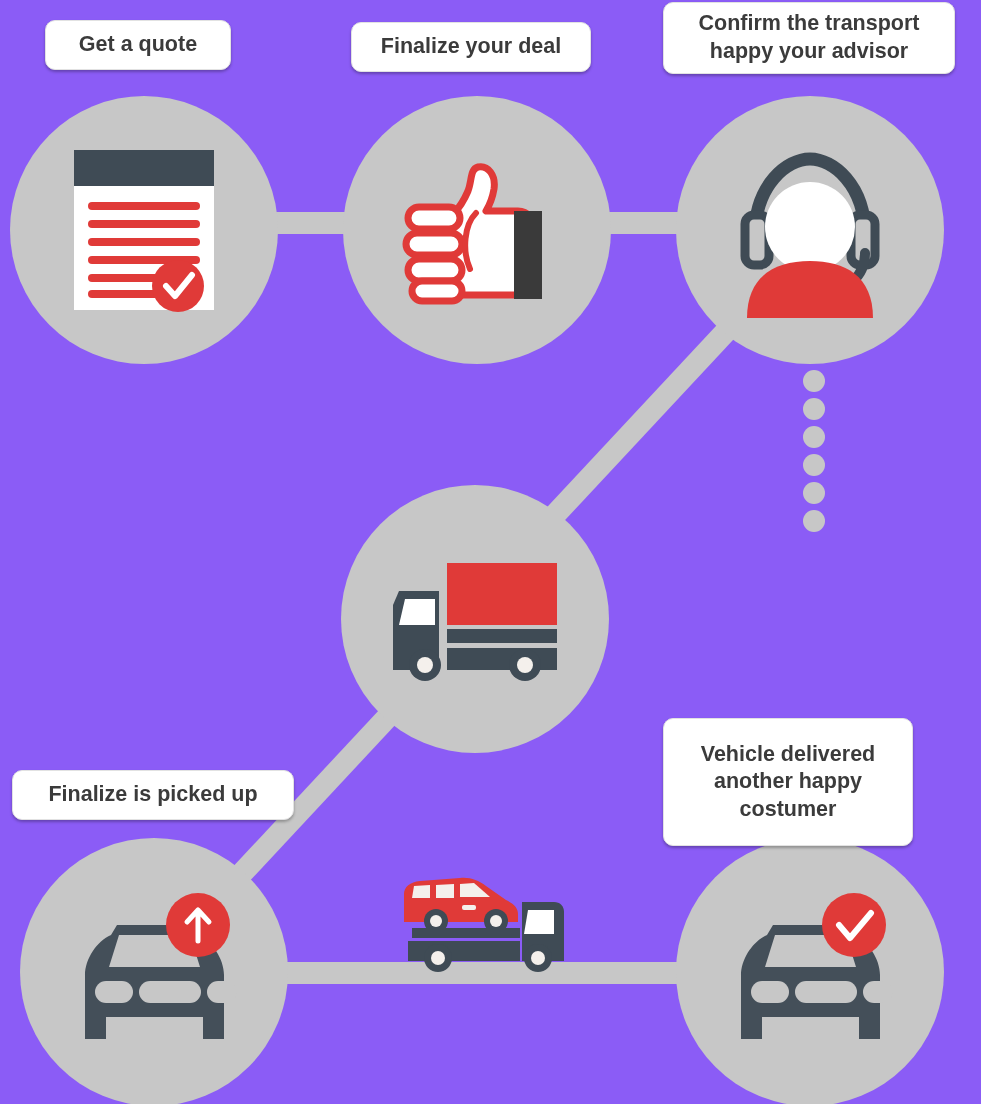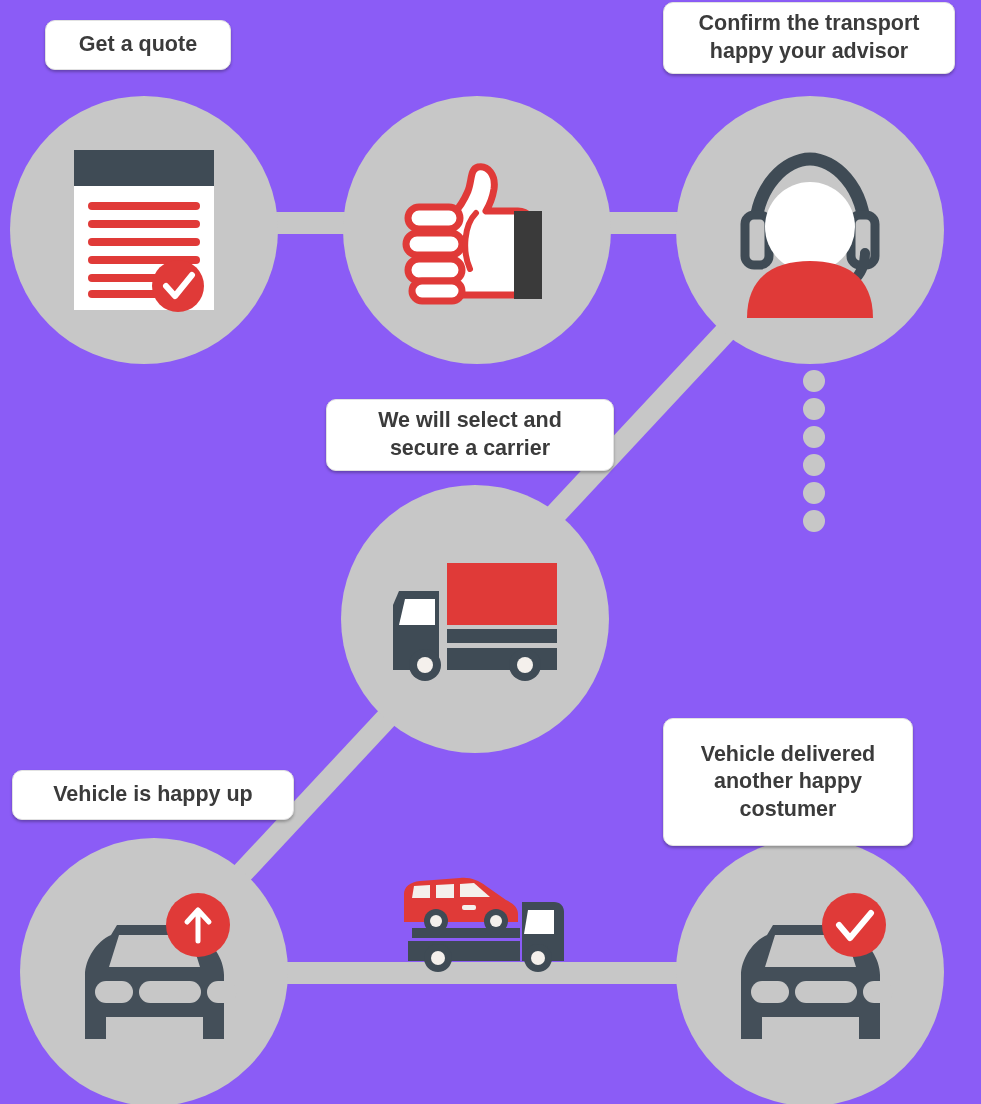--- a/index.html
+++ b/index.html
@@ -193,27 +193,26 @@
       <path d="M130 38 L156 38 L156 62 L126 62 Z" fill="#ffffff"></path>
       <circle cx="40" cy="86" r="14" fill="#3f4b55"></circle>
       <circle cx="40" cy="86" r="7" fill="#f4f0ec"></circle>
       <circle cx="140" cy="86" r="14" fill="#3f4b55"></circle>
       <circle cx="140" cy="86" r="7" fill="#f4f0ec"></circle>
     </svg>
   </div>
 
   <div class="label" style="left:45px;top:20px;width:186px;height:50px;">Get a quote</div>
 
+  <div class="label" style="left:351px;top:22px;width:240px;height:50px;">Finalize your deal</div>
 
   <div class="label" style="left:663px;top:2px;width:292px;height:72px;">Confirm the transport
 happy your advisor</div>
 
-  <div class="label" style="left:326px;top:399px;width:288px;height:72px;">We will select and
-secure a carrier</div>
 
 
   <div class="label" style="left:663px;top:718px;width:250px;height:128px;">Vehicle delivered
 another happy
 costumer</div>
 
-  <div class="label" style="left:12px;top:770px;width:282px;height:50px;">Vehicle is happy up</div>
+  <div class="label" style="left:12px;top:770px;width:282px;height:50px;">Finalize is picked up</div>
 
 </div>
 
 </body></html>

